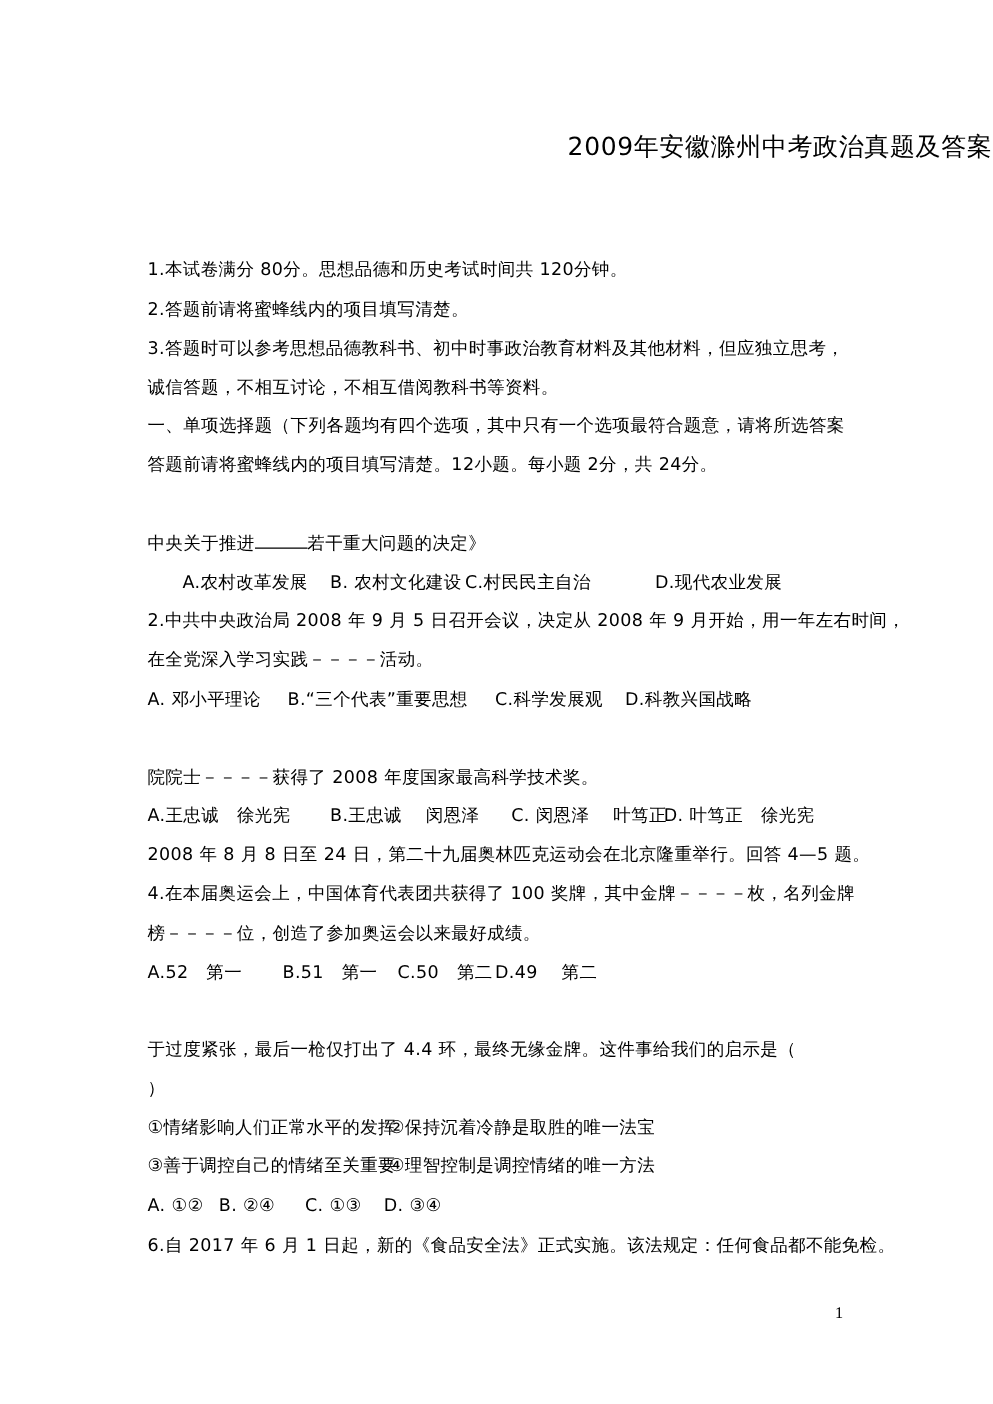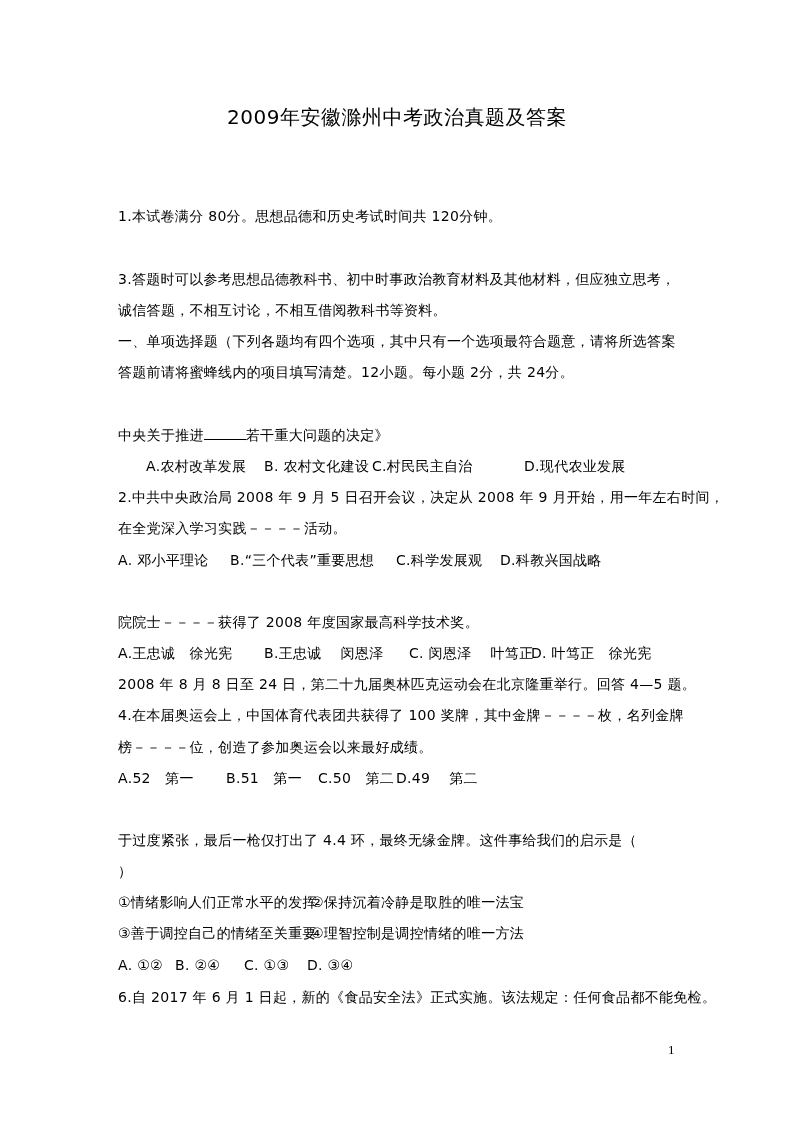--- a/index.html
+++ b/index.html
@@ -1,35 +1,36 @@
 <!DOCTYPE html>
 <html><head>
 <meta charset="utf-8">
 <style>
   html, body { margin:0; padding:0; background:#ffffff; }
   body { width:794px; height:1123px; position:relative; overflow:hidden;
          font-family: "DejaVu Sans", "Liberation Sans", sans-serif; color:#000; }
   .page { position:absolute; left:0; top:0; width:794px; height:1123px; background:#fff; }
-  .title { position:absolute; top:104px; left:0; width:794px; text-align:center;
+  .title { position:absolute; top:104px; left:0; width:794px; text-align:right;
            font-size:20px; letter-spacing:0.5px; }
   .line { position:absolute; left:118px; width:570px; font-size:14px; line-height:20px;
           white-space:nowrap; letter-spacing:0.3px; }
   .bold { font-weight:normal; }
   .blank { display:inline-block; width:42px; border-bottom:1px solid #000; height:12px; vertical-align:baseline; }
   .opt { display:inline-block; }
   .pnum { position:absolute; top:1042px; left:668px; font-size:13px; font-family:"Liberation Serif", serif; }
 </style>
 </head>
 <body>
 
 <div class="page">
 
   <div class="title">2009年安徽滁州中考政治真题及答案</div>
 
   <div class="line" style="top:206px">1.本试卷满分 80分。思想品德和历史考试时间共 120分钟。</div>
+  <div class="line" style="top:238px">2.答题前请将蜜蜂线内的项目填写清楚。</div>
   <div class="line" style="top:269px">3.答题时可以参考思想品德教科书、初中时事政治教育材料及其他材料，但应独立思考，</div>
   <div class="line" style="top:300px">诚信答题，不相互讨论，不相互借阅教科书等资料。</div>
 
   <div class="line" style="top:331px">
     <span>一、单项选择题（</span><span class="bold">下列各题均有四个选项，其中只有一个选项最符合题意，请将所选答案</span>
   </div>
   <div class="line bold" style="top:362px">答题前请将蜜蜂线内的项目填写清楚。12小题。每小题 2分，共 24分。</div>
 
   <div class="line" style="top:425px">
     <span>中央关于推进</span><span class="blank"></span><span>若干重大问题的决定》</span>

